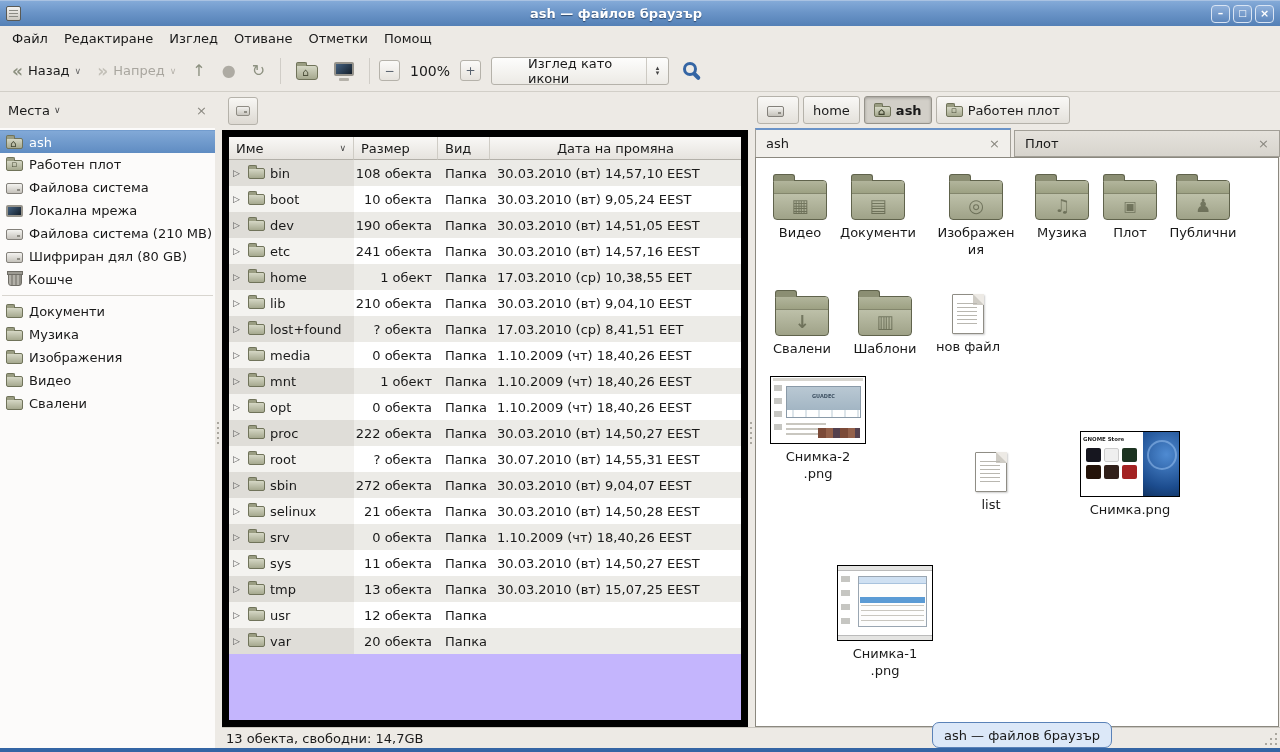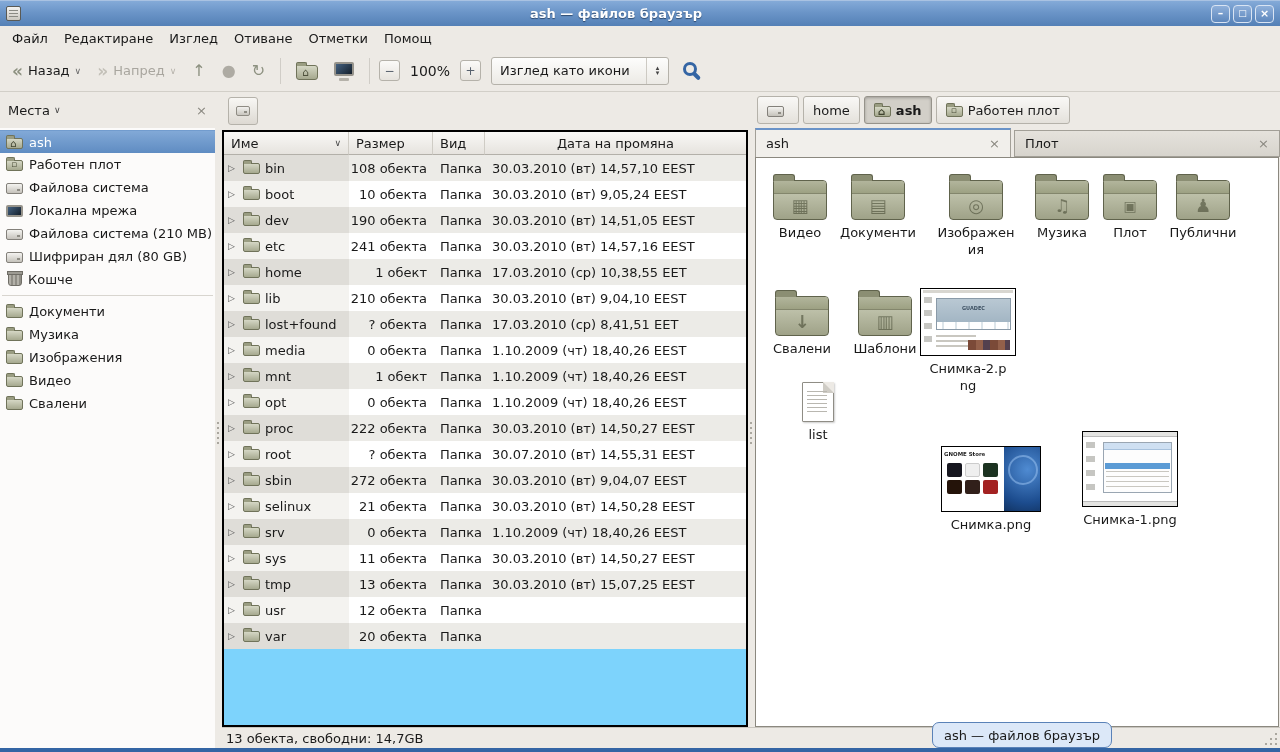--- a/index.html
+++ b/index.html
@@ -43,21 +43,21 @@
   .tb-folder::after { content:"⌂"; position:absolute; left:5px; top:0px; font-size:11px; color:#4e513c; }
   .tb-computer { width:20px; height:14px; background:linear-gradient(135deg,#446180,#141f2b); border:2px solid #96938b;
     border-radius:2px; position:relative; margin-bottom:4px; }
   .tb-computer::after { content:""; position:absolute; left:3px; right:3px; bottom:-7px; height:3px; background:#b5b2aa; border-radius:1px; }
   .zoom-btn { width:21px; height:21px; border:1px solid #b5b2aa; border-radius:3px;
     background:linear-gradient(#fbfaf8,#e6e3dd); color:#56606c; font-size:12px;
     display:flex; align-items:center; justify-content:center; }
   .zoom-label { padding:0 6px; font-size:14px; }
   .view-select { width:178px; height:28px; border:1px solid #b5b2aa; border-radius:3px;
     background:linear-gradient(#fdfdfc,#eceae5); display:flex; align-items:center; margin-left:6px; }
-  .view-select .vs-label { flex:1; padding:0 8px; }
+  .view-select .vs-label { flex:1; padding:0 8px;margin-left:28px; }
   .vs-arrows { width:22px; align-self:stretch; border-left:1px solid #cdcac3; display:flex; flex-direction:column;
     align-items:center; justify-content:center; font-size:7px; color:#444; line-height:5px; }
   .mag { width:14px; height:14px; border:3px solid #3465a4; border-radius:50%; position:relative; margin:0 6px 4px 10px; }
   .mag::after { content:""; position:absolute; width:9px; height:4px; background:#3465a4; border-radius:2px;
     transform:rotate(45deg); right:-7px; bottom:-5px; }
 
   
   .sidebar { position:absolute; left:0; top:92px; width:215px; bottom:4px; background:#fcfbfa; }
   .side-header { height:36px; background:#edeae5; display:flex; align-items:center; padding:0 8px; }
   .side-title { display:flex; align-items:center; gap:4px; }
@@ -90,21 +90,21 @@
   .splitter::after { content:""; position:absolute; left:2px; top:330px; width:2px; height:2px; background:#aaa79f;
     box-shadow:0 5px #aaa79f,0 10px #aaa79f,0 15px #aaa79f,0 20px #aaa79f; }
 
   
   .center-pane { position:absolute; left:222px; top:92px; width:526px; bottom:25px; }
   .mini-bar { height:38px; display:flex; align-items:center; padding:0 6px; }
   .mini-btn { width:30px; height:28px; border:1px solid #b5b2aa; border-radius:3px;
     background:linear-gradient(#f8f7f4,#ddd9d2); display:flex; align-items:center; justify-content:center; }
   .drive-ic { width:14px; height:10px; background:linear-gradient(#f2f1ee,#c9c6bf); border:1px solid #8f8c84; border-radius:2px; position:relative; }
   .drive-ic::after { content:""; position:absolute; right:2px; bottom:2px; width:3px; height:2px; background:#8f8d85; }
-  .tree-wrap { position:absolute; left:0; right:0; top:38px; bottom:0; background:#7dd3fc; border:2px solid #000000; }
+  .tree-wrap { position:absolute; left:0; right:0; top:38px; bottom:0; background:#c4b5fd; border:7px solid #000000; }
   .tree-head { display:flex; height:23px; }
   .th { background:linear-gradient(#f9f8f6,#e6e3de); border-right:1px solid #cfccc5; border-bottom:1px solid #b3b0a9;
     display:flex; align-items:center; padding:0 7px; }
   .th.c-name { width:125px; justify-content:space-between; }
   .th.c-size { width:84px; } .th.c-type { width:52px; } .th.c-date { flex:1; border-right:none;justify-content:center; }
   .sort-ico { font-size:9px; color:#444; }
   .trow { display:flex; height:26px; align-items:center; }
   .trow:nth-of-type(odd) { background:#ecebe7; }
   .trow:nth-of-type(odd) .tcell.name { background:#dfddd8; }
   .trow:nth-of-type(even) { background:#ffffff; }
@@ -714,20 +714,28 @@
     <div class="cell folder-templates">
       <div class="icon-slot">
         <div class="bigfolder">
             <span class="glyph"></span>
           </div>
 
       </div>
       <div class="label">Шаблони</div>
     </div>
 
+    <div class="cell file">
+      <div class="icon-slot">
+
+        <div class="filedoc"></div>
+
+      </div>
+      <div class="label">нов файл</div>
+    </div>
 
     <div class="cell thumb-guadec">
       <div class="icon-slot">
 
         <div class="thumb t-guadec">
           <div class="tg-side"></div>
           <div class="tg-banner">
               <span class="tg-text">GUADEC</span>
             </div>
           <div class="tg-lines"></div>

